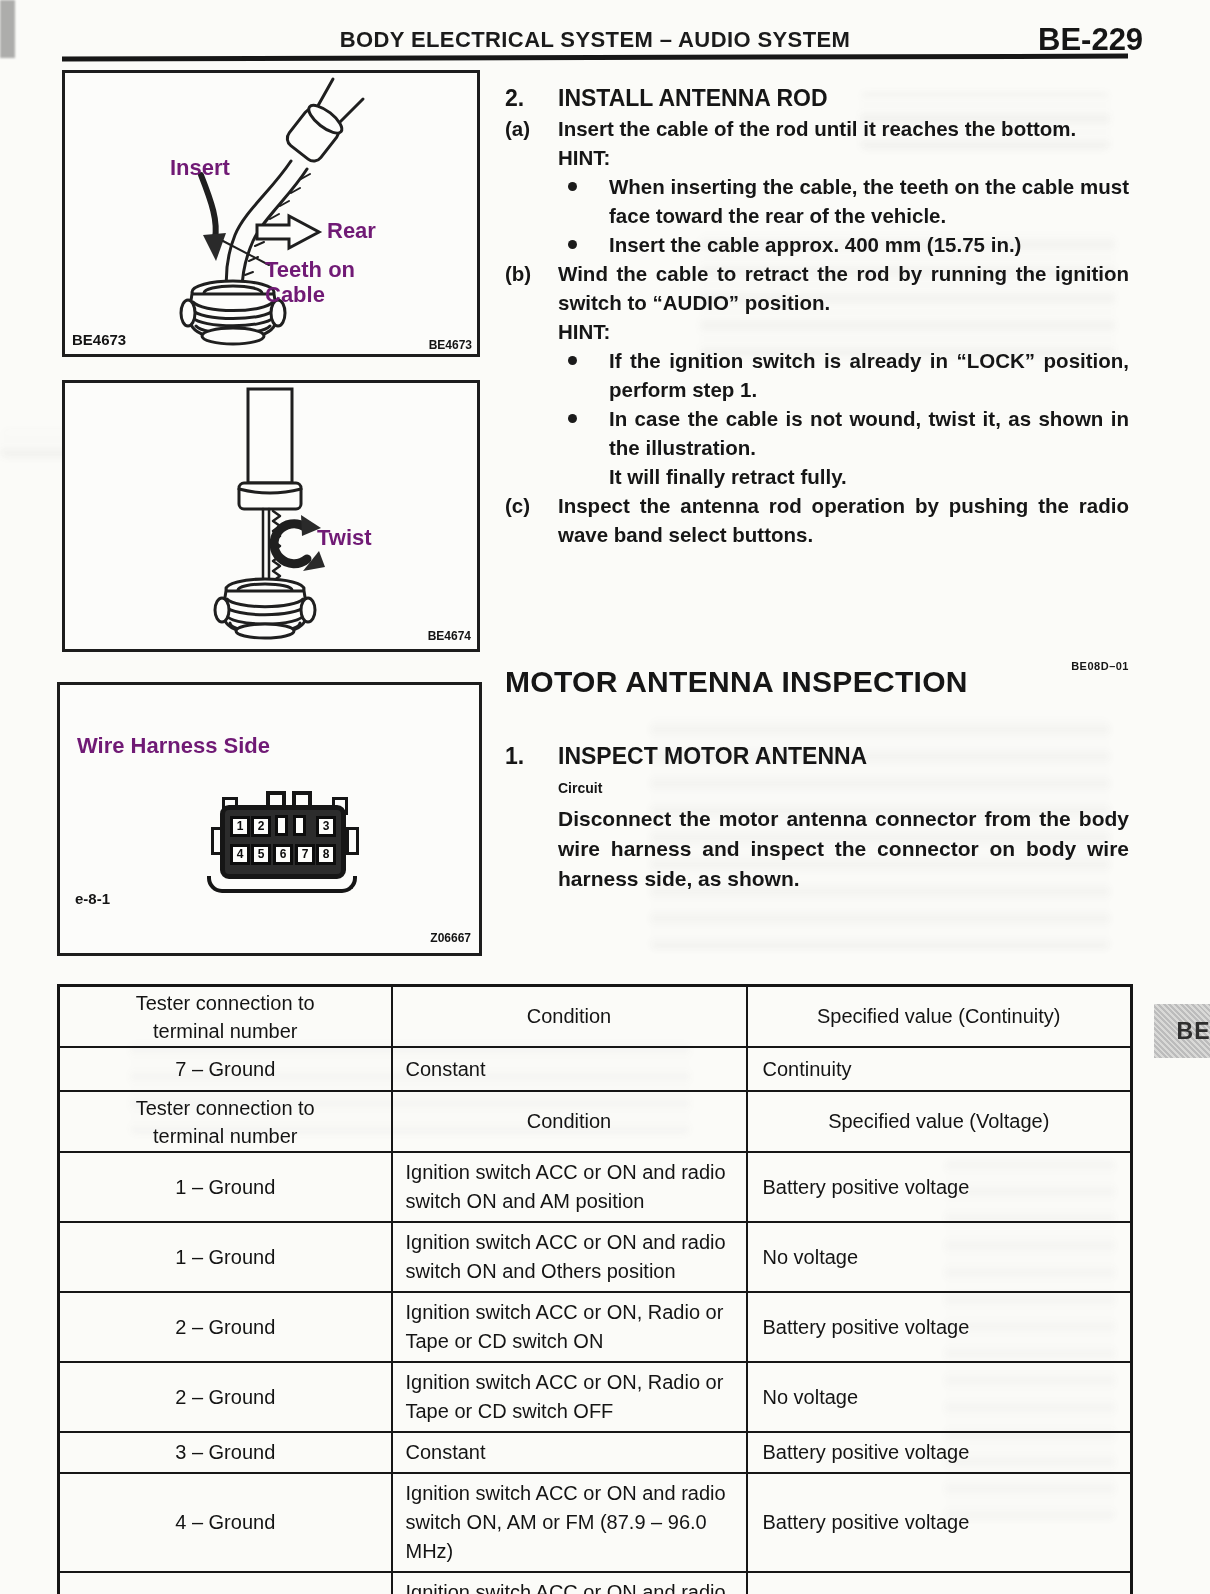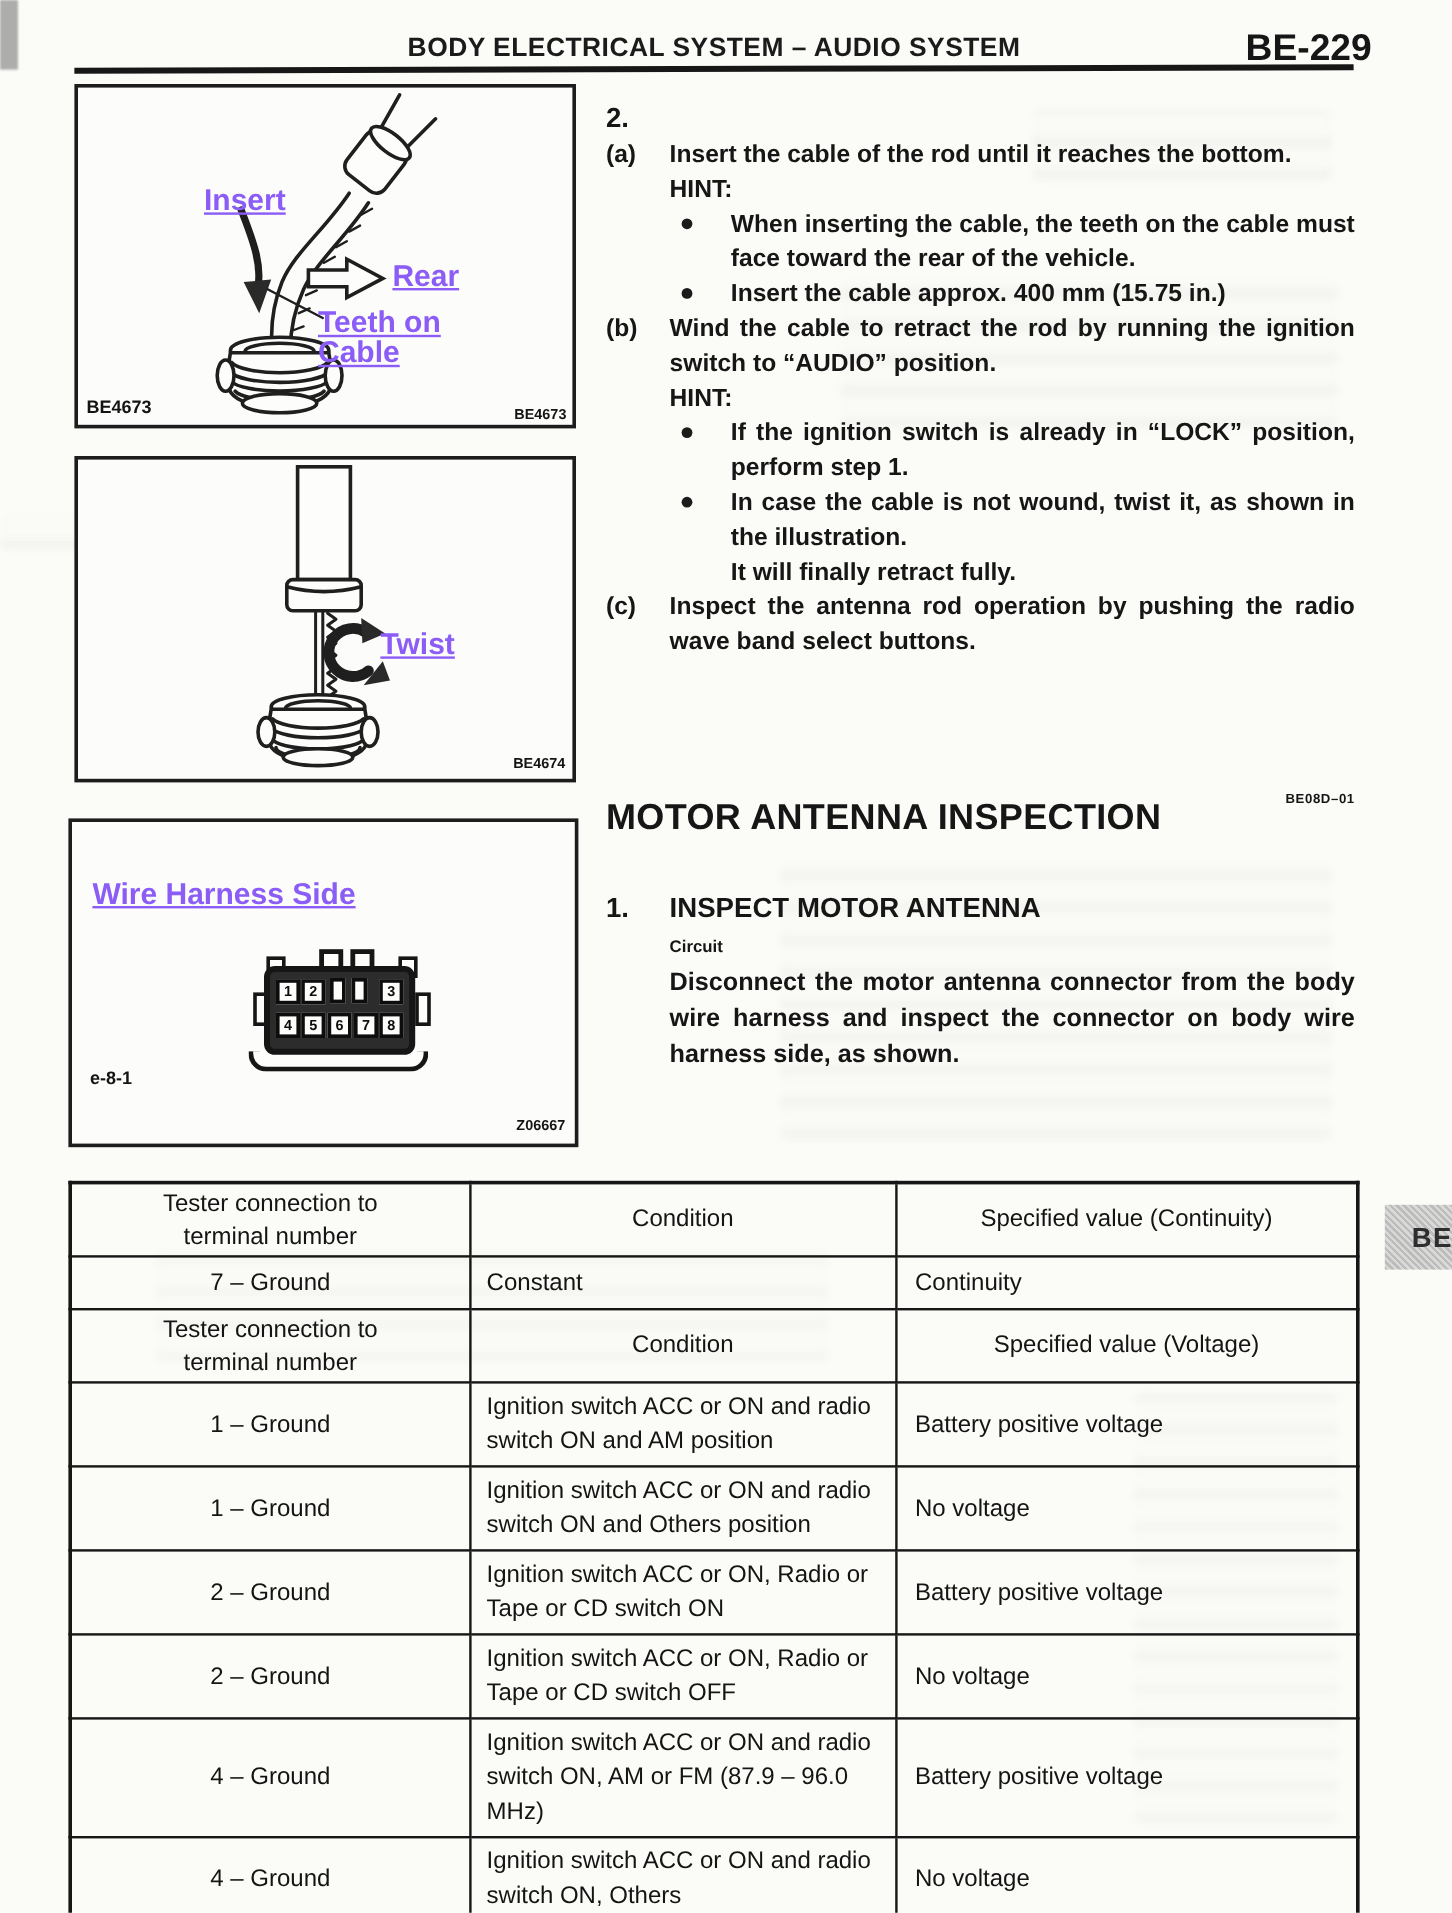--- a/index.html
+++ b/index.html
@@ -13,21 +13,21 @@
     font-size:22px;font-weight:bold;letter-spacing:.4px;color:#1b1b1b;}
   .hdr-page{position:absolute;left:1038px;top:22px;font-size:31px;font-weight:bold;}
   .hdr-rule{position:absolute;left:62px;top:55px;width:1066px;height:5px;background:#171717;transform:rotate(-.15deg);}
   .corner-smudge{position:absolute;left:0;top:0;width:15px;height:58px;background:#6e6e6e;opacity:.55;filter:blur(1px);}
   
   .fig{position:absolute;border:3px solid #1d1d1d;background:#fcfcfa;}
   #fig1{left:62px;top:70px;width:412px;height:281px;}
   #fig2{left:62px;top:380px;width:412px;height:266px;}
   #fig3{left:57px;top:682px;width:419px;height:268px;}
   .fig svg{position:absolute;left:0;top:0;}
-  .figlabel{position:absolute;font-weight:bold;font-size:25px;color:#8b5cf6;line-height:25px;text-decoration:underline;}
+  .figlabel{position:absolute;font-weight:bold;font-size:22px;color:#701a75;line-height:25px;}
   .figcode{position:absolute;font-weight:bold;font-size:15px;color:#141414;}
   .figcode.small{font-size:12px;font-weight:600;}
   .stroke{fill:none;stroke:#1f1f1f;stroke-width:3;stroke-linecap:round;}
   .fillw{fill:#fdfdfb;stroke:#1f1f1f;stroke-width:3;}
   .arrowfill{fill:#2a2a2a;stroke:none;}
   
   .connector{position:absolute;left:160px;top:120px;width:130px;}
   .prong{position:absolute;width:12px;height:20px;border:4px solid #161616;background:#fdfdfb;top:-14px;z-index:2;}
   .nub{position:absolute;width:10px;height:12px;border:3px solid #161616;background:#fdfdfb;top:-8px;z-index:1;}
   .conn-body{position:relative;width:116px;height:64px;border:5px solid #161616;border-radius:9px;background:#2c2c2c;z-index:3;}
@@ -190,20 +190,21 @@
     </div>
     <div class="conn-base"></div>
   </div>
   <div class="figcode" style="left:15px;bottom:46px;">e-8-1</div>
   <div class="figcode small" style="right:8px;bottom:8px;">Z06667</div>
 </div>
 
 <div class="col" id="install">
   <div class="h2row">
     <span class="h2num">2.</span>
+    <span>INSTALL ANTENNA ROD</span>
   </div>
   <div class="para">
     <span class="plabel">(a)</span>
     <span class="ptext">Insert the cable of the rod until it reaches the bottom.</span>
   </div>
   <div class="hintlbl">HINT:</div>
   <div class="brow">
     <span class="bdot"></span>
     <span class="btext">When inserting the cable, the teeth on the cable must face toward the rear of the vehicle.</span>
   </div>
@@ -280,20 +281,25 @@
     <tr class="h62">
       <td class="c1">2 – Ground</td>
       <td class="c2">Ignition switch ACC or ON, Radio or Tape or CD switch ON</td>
       <td class="c3">Battery positive voltage</td>
     </tr>
     <tr class="h62">
       <td class="c1">2 – Ground</td>
       <td class="c2">Ignition switch ACC or ON, Radio or Tape or CD switch OFF</td>
       <td class="c3">No voltage</td>
     </tr>
+    <tr class="h34">
+      <td class="c1">3 – Ground</td>
+      <td class="c2">Constant</td>
+      <td class="c3">Battery positive voltage</td>
+    </tr>
     <tr class="h62">
       <td class="c1">4 – Ground</td>
       <td class="c2">Ignition switch ACC or ON and radio switch ON, AM or FM (87.9 – 96.0 MHz)</td>
       <td class="c3">Battery positive voltage</td>
     </tr>
     <tr class="h48">
       <td class="c1">4 – Ground</td>
       <td class="c2">Ignition switch ACC or ON and radio switch ON, Others</td>
       <td class="c3">No voltage</td>
     </tr>

